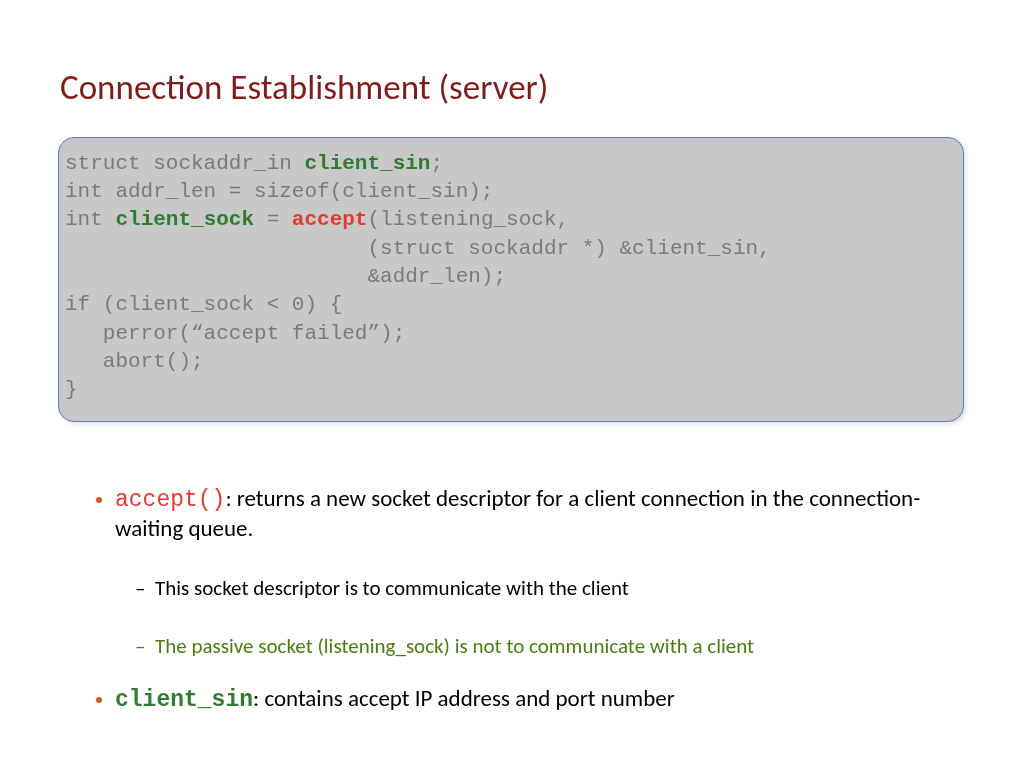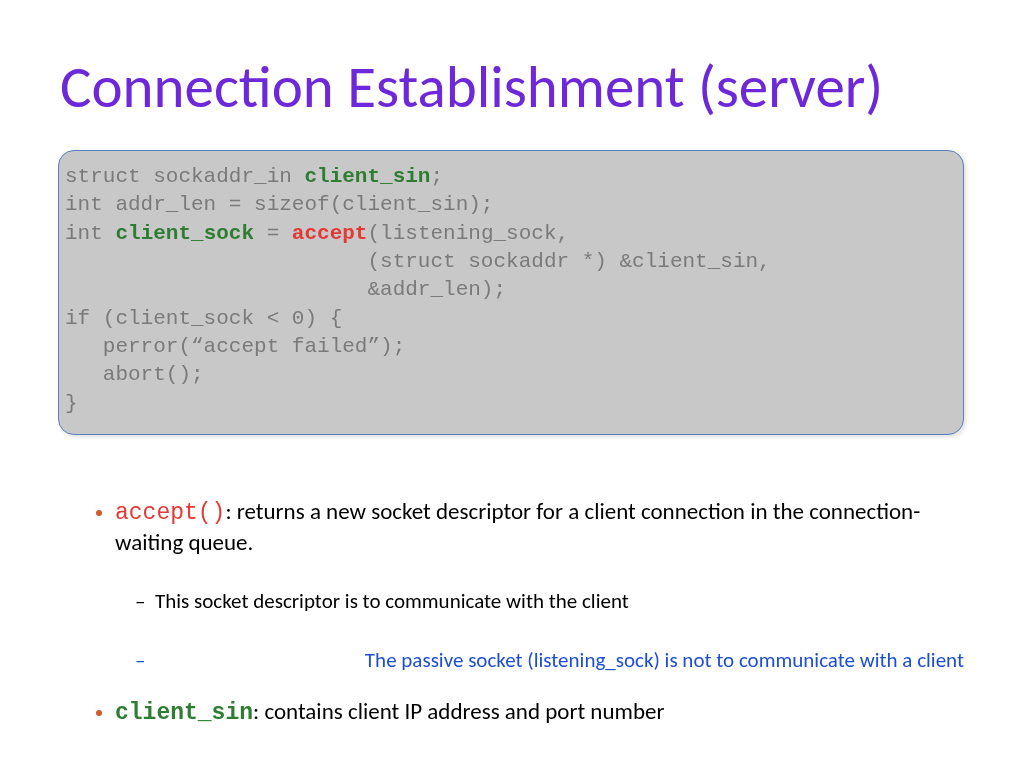--- a/index.html
+++ b/index.html
@@ -12,24 +12,24 @@
     color: #000;
   }
   .slide {
     box-sizing: border-box;
     width: 1024px;
     height: 768px;
     padding: 55px 60px 40px 60px;
     position: relative;
   }
   .title {
-    color: #6d28d9;
-    font-size: 59px;
+    color: #7f1d1d;
+    font-size: 35px;
     font-weight: 400;
-    margin: 0 0 30px 0;
+    margin: 13px 0 30px 0;
     line-height: 1.1;
   }
   .code-box {
     background: #c8c8c8;
     border: 1px solid #5b7fbf;
     border-radius: 16px;
     padding: 12px 18px 16px 6px;
     font-family: "Courier New", Courier, monospace;
     font-size: 21px;
     line-height: 1.35;
@@ -63,21 +63,21 @@
     margin-bottom: 3px;
     margin-top: 32px;
   }
   ul.inner > li::marker {
     content: "–  ";
     color: inherit;
   }
   .mono { font-family: "Courier New", Courier, monospace; }
   .green-bold { color: #2e7d32; font-weight: bold; }
   .red-bold   { color: #e53935; font-weight: normal; }
-  .red-text   { color: #1d4ed8; text-align: right; }
+  .red-text   { color: #4d7c0f; }
 </style>
 </head>
 <body>
 
 <div class="slide">
 
   <h1 class="title">Connection Establishment (server)</h1>
 
   <div class="code-box"><span>struct sockaddr_in </span><span class="kw-green">client_sin</span><span>;</span>
 <span>int addr_len = sizeof(client_sin);</span>
@@ -91,17 +91,17 @@
 
   <ul class="outer">
     <li>
       <span class="mono red-bold">accept()</span><span>: returns a new socket descriptor for a client connection in the connection-waiting queue.</span>
       <ul class="inner">
         <li>This socket descriptor is to communicate with the client</li>
         <li class="red-text">The passive socket (listening_sock) is not to communicate with a client</li>
       </ul>
     </li>
     <li>
-      <span class="mono green-bold">client_sin</span><span>: contains client IP address and port number</span>
+      <span class="mono green-bold">client_sin</span><span>: contains accept IP address and port number</span>
     </li>
   </ul>
 
 </div>
 
 </body></html>

